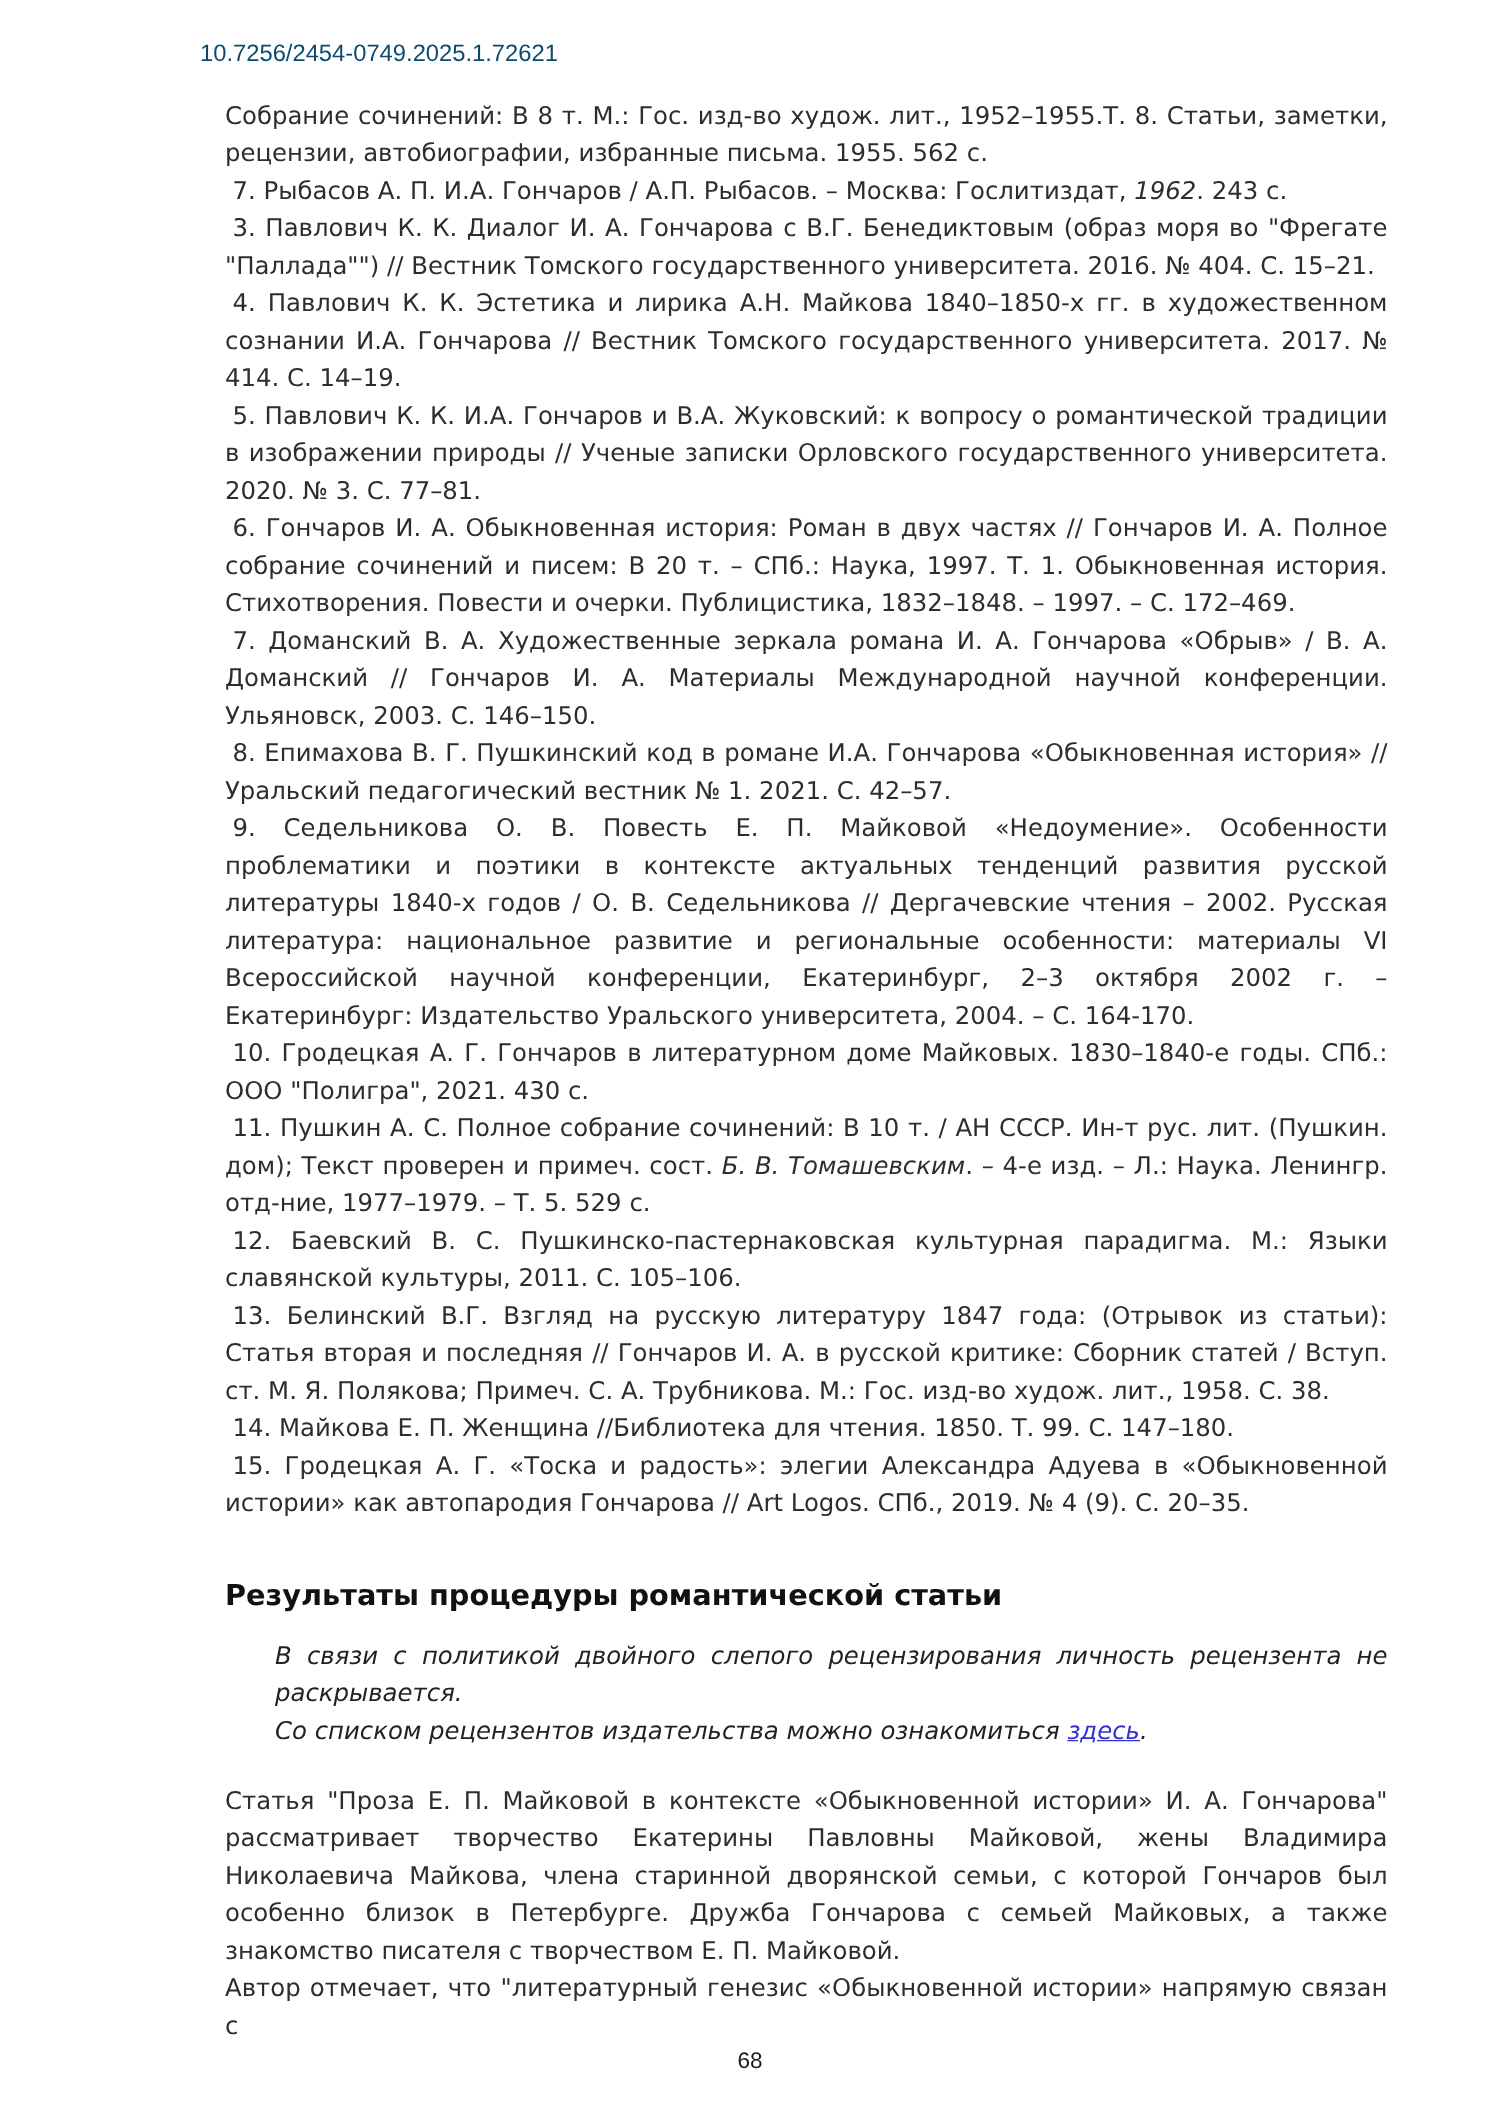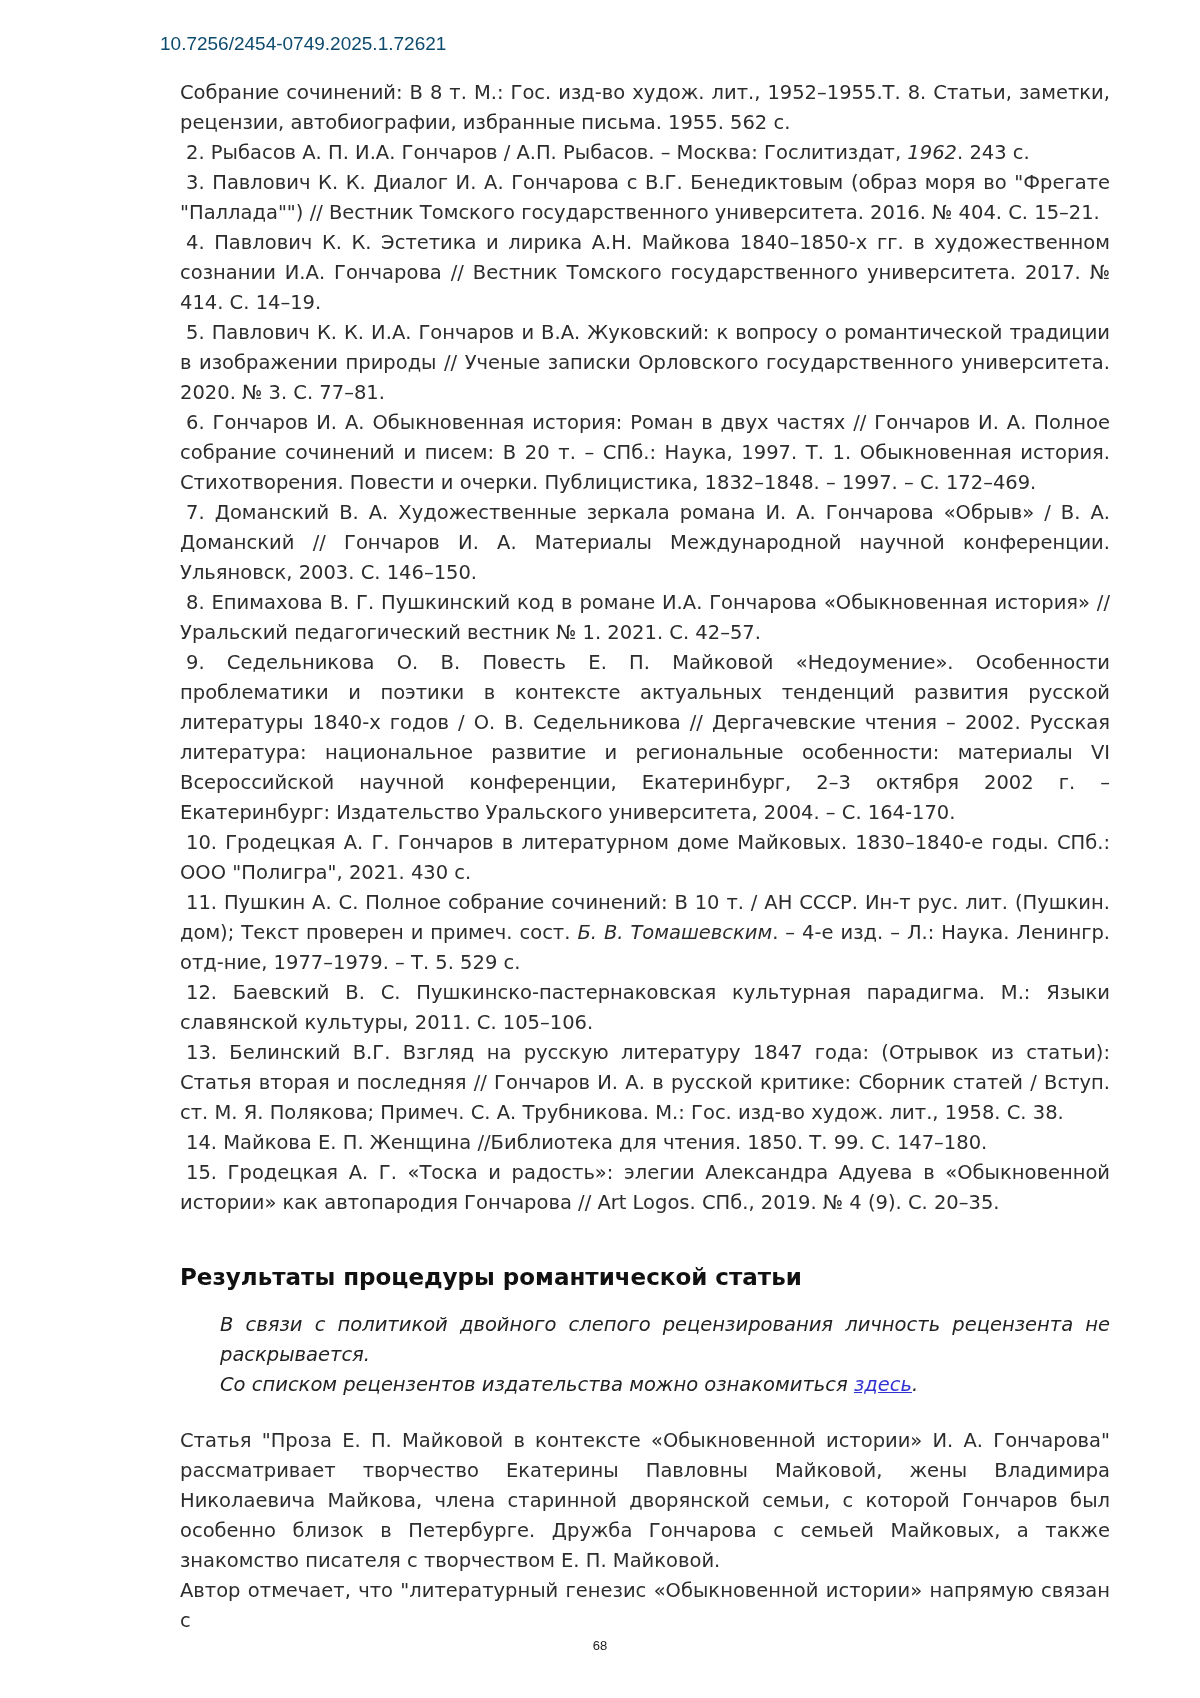--- a/index.html
+++ b/index.html
@@ -59,35 +59,35 @@
     cursor: pointer;
     font-style: italic;
   }
   .page-num {
     position: absolute;
     top: 1638px;
     left: 0;
     width: 1200px;
     text-align: center;
     font-family: "Liberation Sans", sans-serif;
-    font-size: 13px;
+    font-size: 18px;
     color: #1b1b1b;
   }
 </style>
 </head>
 <body>
 
 <div class="header">
   <span>10.7256/2454-0749.2025.1.72621</span>
 </div>
 
 <div class="content">
   <div class="refs">
       <p><span>Собрание сочинений: В 8 т. М.: Гос. изд-во худож. лит., 1952–1955.Т. 8. Статьи, заметки, рецензии, автобиографии, избранные письма. 1955. 562 с.</span></p>
-      <p class="num"><span>2. Рыбасов А. П. И.А. Гончаров / А.П. Рыбасов. – Москва: Гослитиздат, </span><span class="it">1962</span><span>. 243 с.</span></p>
+      <p class="num"><span>7. Рыбасов А. П. И.А. Гончаров / А.П. Рыбасов. – Москва: Гослитиздат, </span><span class="it">1962</span><span>. 243 с.</span></p>
       <p class="num"><span>3. Павлович К. К. Диалог И. А. Гончарова с В.Г. Бенедиктовым (образ моря во "Фрегате "Паллада"") // Вестник Томского государственного университета. 2016. № 404. С. 15–21.</span></p>
       <p class="num"><span>4. Павлович К. К. Эстетика и лирика А.Н. Майкова 1840–1850-х гг. в художественном сознании И.А. Гончарова // Вестник Томского государственного университета. 2017. № 414. С. 14–19.</span></p>
       <p class="num"><span>5. Павлович К. К. И.А. Гончаров и В.А. Жуковский: к вопросу о романтической традиции в изображении природы // Ученые записки Орловского государственного университета. 2020. № 3. С. 77–81.</span></p>
       <p class="num"><span>6. Гончаров И. А. Обыкновенная история: Роман в двух частях // Гончаров И. А. Полное собрание сочинений и писем: В 20 т. – СПб.: Наука, 1997. Т. 1. Обыкновенная история. Стихотворения. Повести и очерки. Публицистика, 1832–1848. – 1997. – С. 172–469.</span></p>
       <p class="num"><span>7. Доманский В. А. Художественные зеркала романа И. А. Гончарова «Обрыв» / В. А. Доманский // Гончаров И. А. Материалы Международной научной конференции. Ульяновск, 2003. С. 146–150.</span></p>
       <p class="num"><span>8. Епимахова В. Г. Пушкинский код в романе И.А. Гончарова «Обыкновенная история» // Уральский педагогический вестник № 1. 2021. С. 42–57.</span></p>
       <p class="num"><span>9. Седельникова О. В. Повесть Е. П. Майковой «Недоумение». Особенности проблематики и поэтики в контексте актуальных тенденций развития русской литературы 1840-х годов / О. В. Седельникова // Дергачевские чтения – 2002. Русская литература: национальное развитие и региональные особенности: материалы VI Всероссийской научной конференции, Екатеринбург, 2–3 октября 2002 г. – Екатеринбург: Издательство Уральского университета, 2004. – С. 164-170.</span></p>
       <p class="num"><span>10. Гродецкая А. Г. Гончаров в литературном доме Майковых. 1830–1840-е годы. СПб.: ООО "Полигра", 2021. 430 с.</span></p>
       <p class="num"><span>11. Пушкин А. С. Полное собрание сочинений: В 10 т. / АН СССР. Ин-т рус. лит. (Пушкин. дом); Текст проверен и примеч. сост. </span><span class="it">Б. В. Томашевским</span><span>. – 4-е изд. – Л.: Наука. Ленингр. отд-ние, 1977–1979. – Т. 5. 529 с.</span></p>
       <p class="num"><span>12. Баевский В. С. Пушкинско-пастернаковская культурная парадигма. М.: Языки славянской культуры, 2011. С. 105–106.</span></p>

